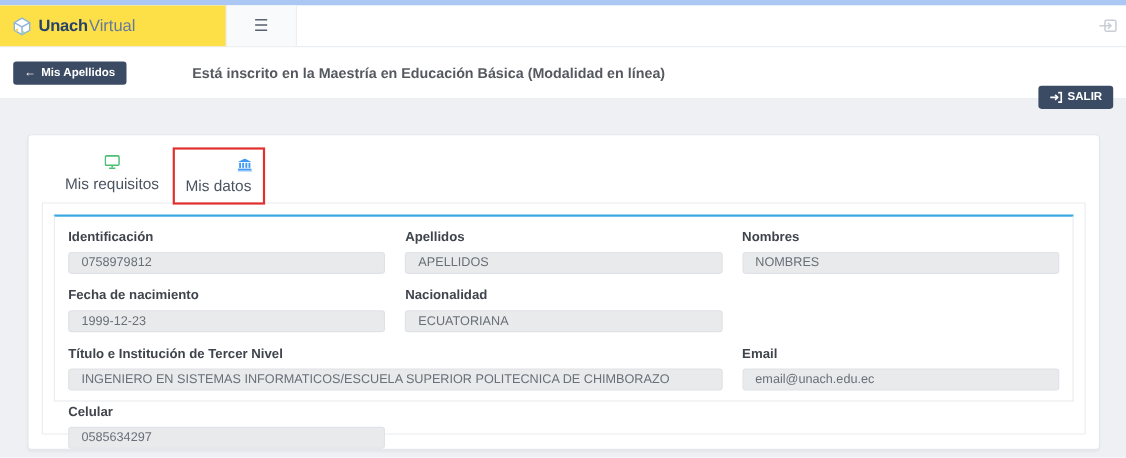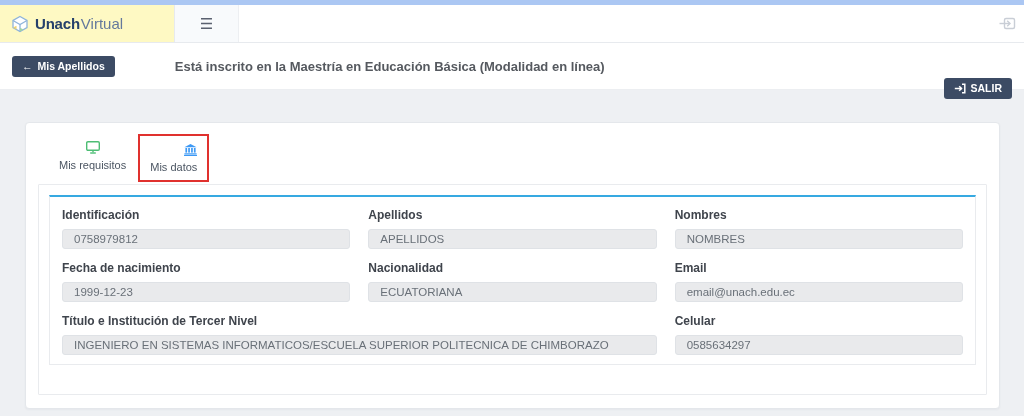--- a/index.html
+++ b/index.html
@@ -11,21 +11,21 @@
     position:relative;
   }
   .top-strip { height:5px; background:#abc7f3; }
 
   
   .header {
     height:38px; background:#fff; border-bottom:1px solid #e7eaee;
     display:flex; align-items:stretch;
   }
   .brand {
-    width:175px; background:#fef9c3; border-right:1px solid #e7eaee;
+    width:206px; background:#fde047; border-right:1px solid #e7eaee;
     display:flex; align-items:center; padding-left:11px; gap:6px;text-align:right;
   }
   .brand-bold { font-size:15px; font-weight:bold; color:#26416b; letter-spacing:-0.2px;}
   .brand-light { font-size:15px; color:#64799c; margin-left:1px;}
   .toggler {
     width:64px; background:#f8fafc; border-right:1px solid #edeff2;
     display:flex; align-items:center; justify-content:center; cursor:pointer;
   }
   .hamburger { font-size:15px; color:#5a6170; line-height:1; }
   .header-right { flex:1; display:flex; align-items:center; justify-content:flex-end; padding-right:8px; }
@@ -46,21 +46,21 @@
 
   
   .main { padding:32px 24px 0 25px; }
   .card {
     background:#fff; border:1px solid #e4e7eb; border-radius:4px;
     height:287px; box-shadow:0 1px 2px rgba(60,75,100,0.05);
   }
   .tabs { display:flex; align-items:flex-start; padding:11px 0 0 23px; height:61px; }
   .tab {
     display:flex; flex-direction:column; align-items:center; gap:5px;
-    padding:7px 10px; font-size:11px; color:#4b5562; cursor:pointer;
+    padding:7px 10px; font-size:14px; color:#4b5562; cursor:pointer;
   }
   .tab-highlight {
     border:2px solid #e0312e; margin-left:2px;align-items:flex-end;
   }
   .tab .tab-icon { height:13px; display:flex; align-items:flex-end; }
 
   .tab-panel {
     margin:0 12px; border:1px solid #e9ebee; height:211px; padding:10px;
     border-radius:1px;
   }
@@ -181,29 +181,29 @@
           </div>
 
           <div class="field">
             <label class="field-label">Fecha de nacimiento</label>
             <div class="field-input">1999-12-23</div>
           </div>
           <div class="field">
             <label class="field-label">Nacionalidad</label>
             <div class="field-input">ECUATORIANA</div>
           </div>
-          <div class="field">
-            <label class="field-label">Email</label>
-            <div class="field-input">email@unach.edu.ec</div>
-          </div>
-
           <div class="field span2">
             <label class="field-label">Título e Institución de Tercer Nivel</label>
             <div class="field-input">INGENIERO EN SISTEMAS INFORMATICOS/ESCUELA SUPERIOR POLITECNICA DE CHIMBORAZO</div>
           </div>
+
+          <div class="field">
+            <label class="field-label">Email</label>
+            <div class="field-input">email@unach.edu.ec</div>
+          </div>
           <div class="field">
             <label class="field-label">Celular</label>
             <div class="field-input">0585634297</div>
           </div>
 
         </div>
       </div>
     </div>
 
   </div>

